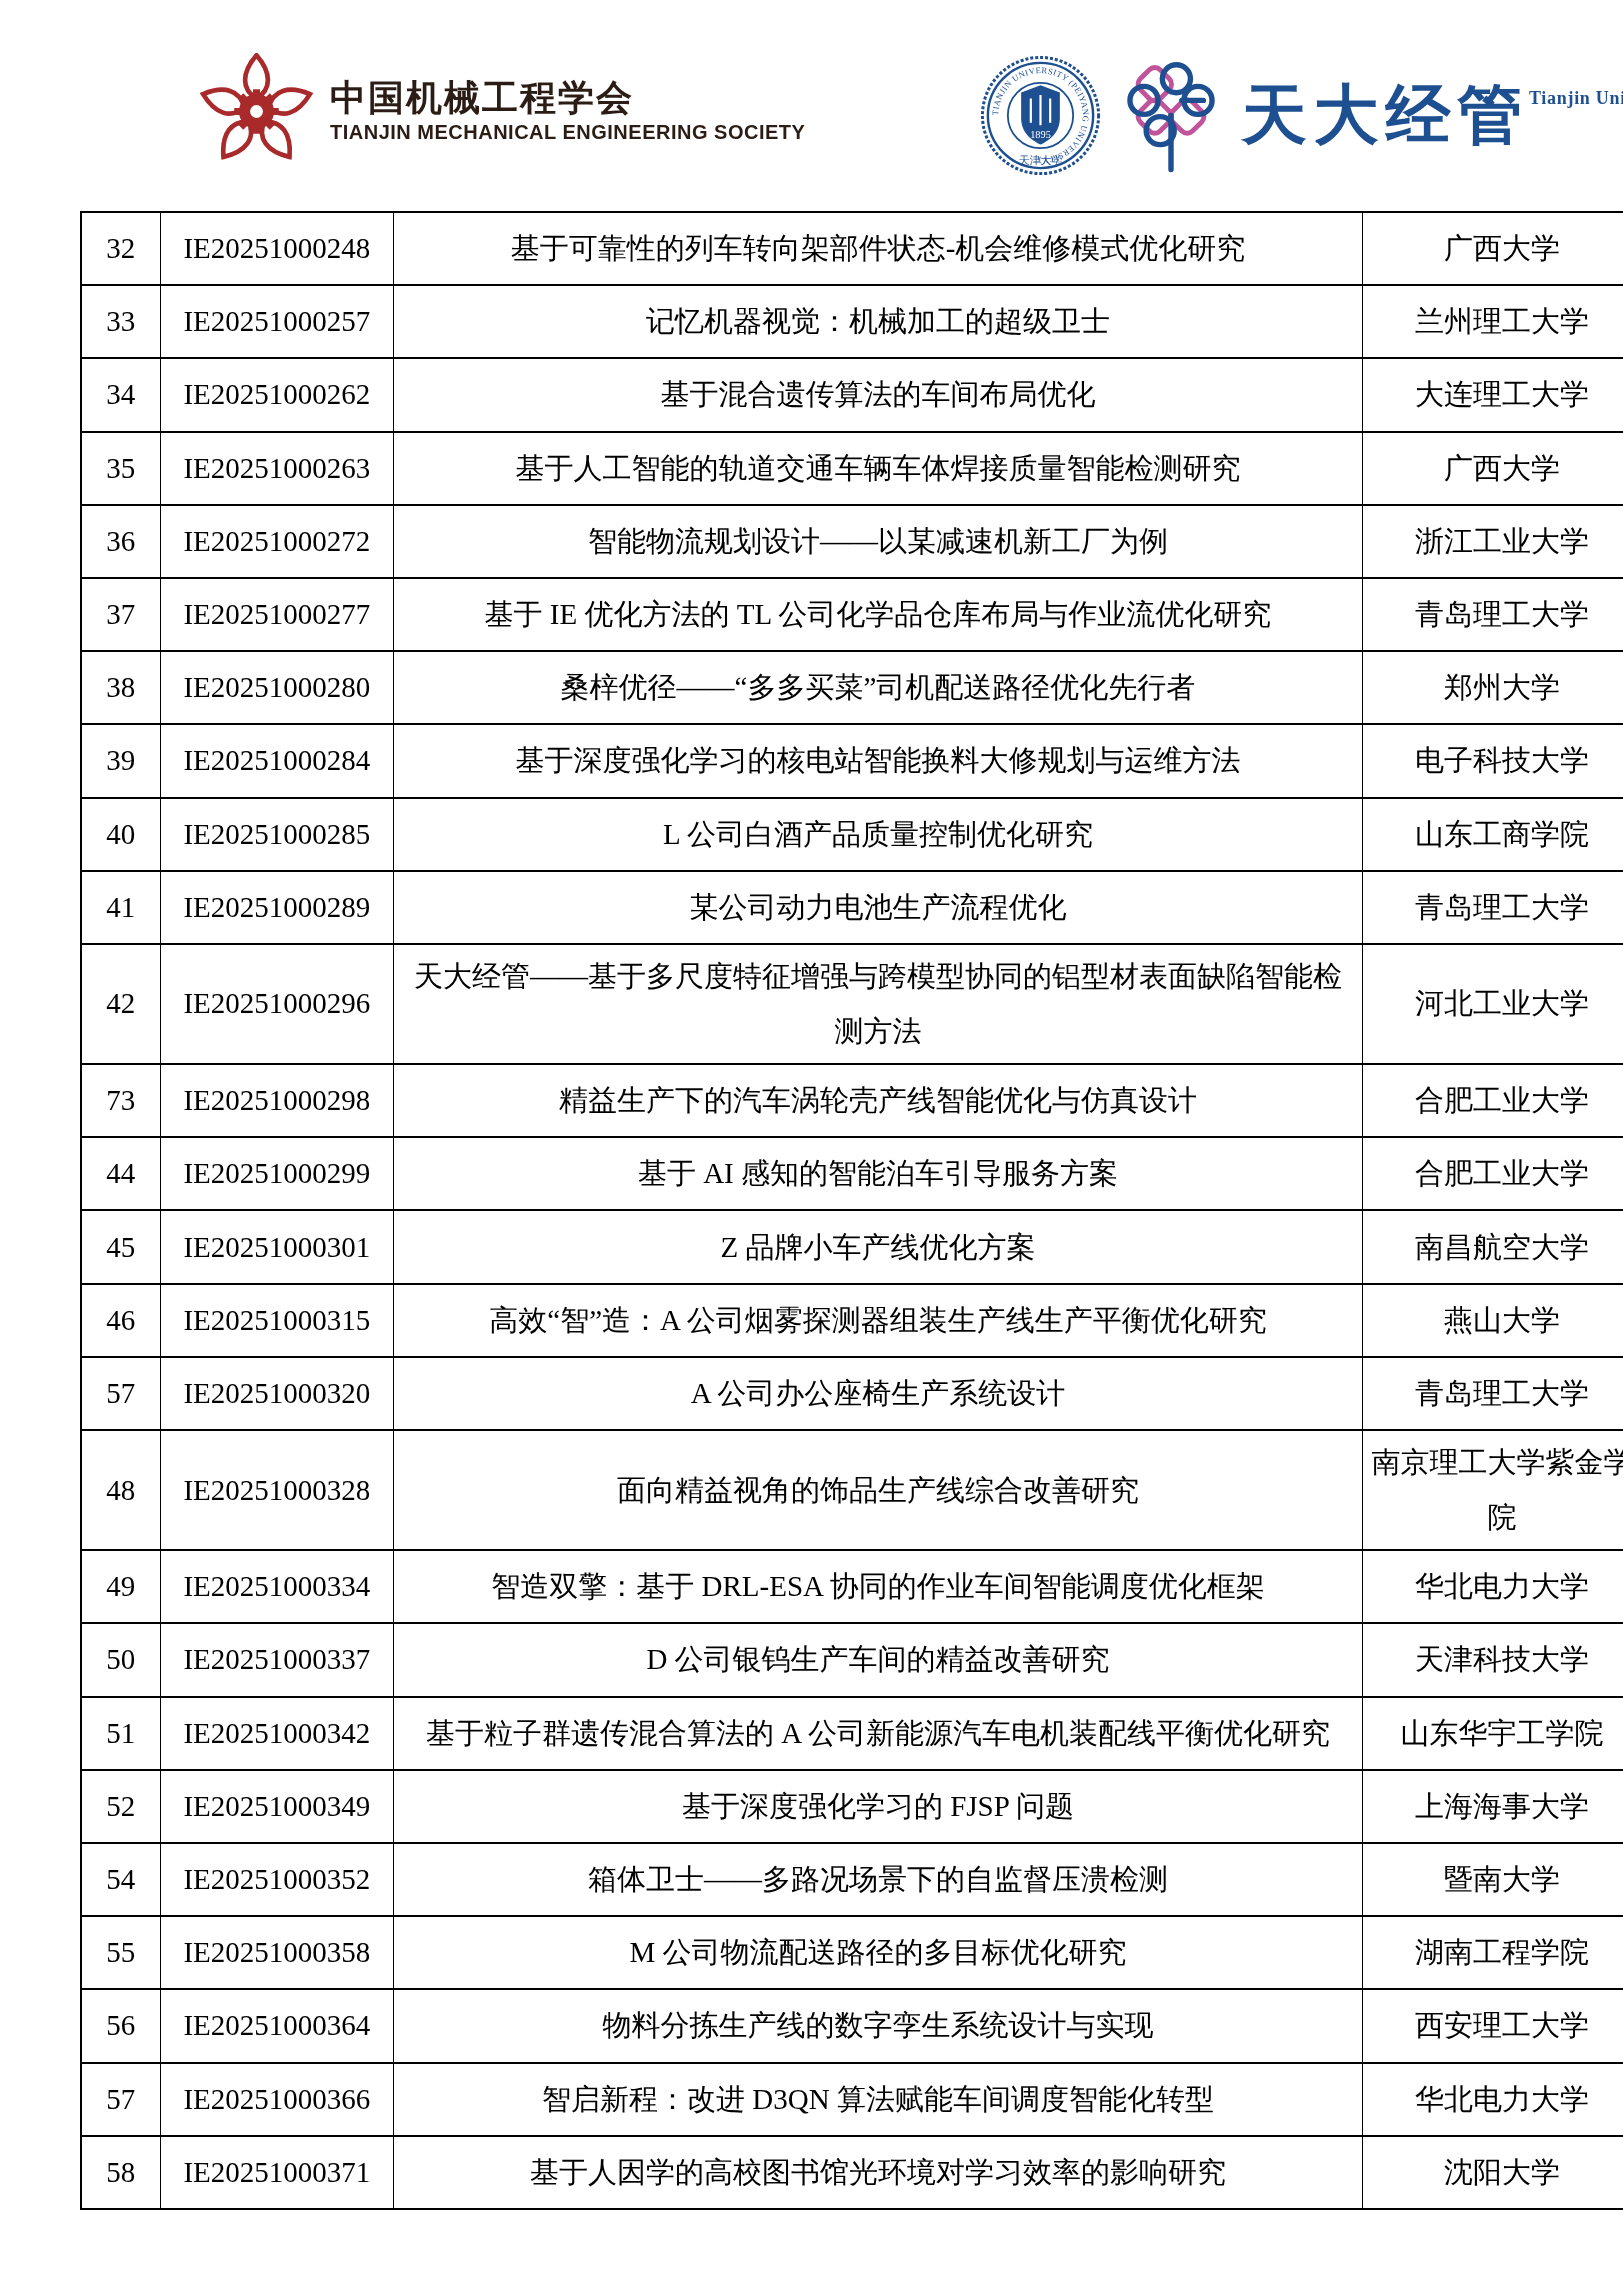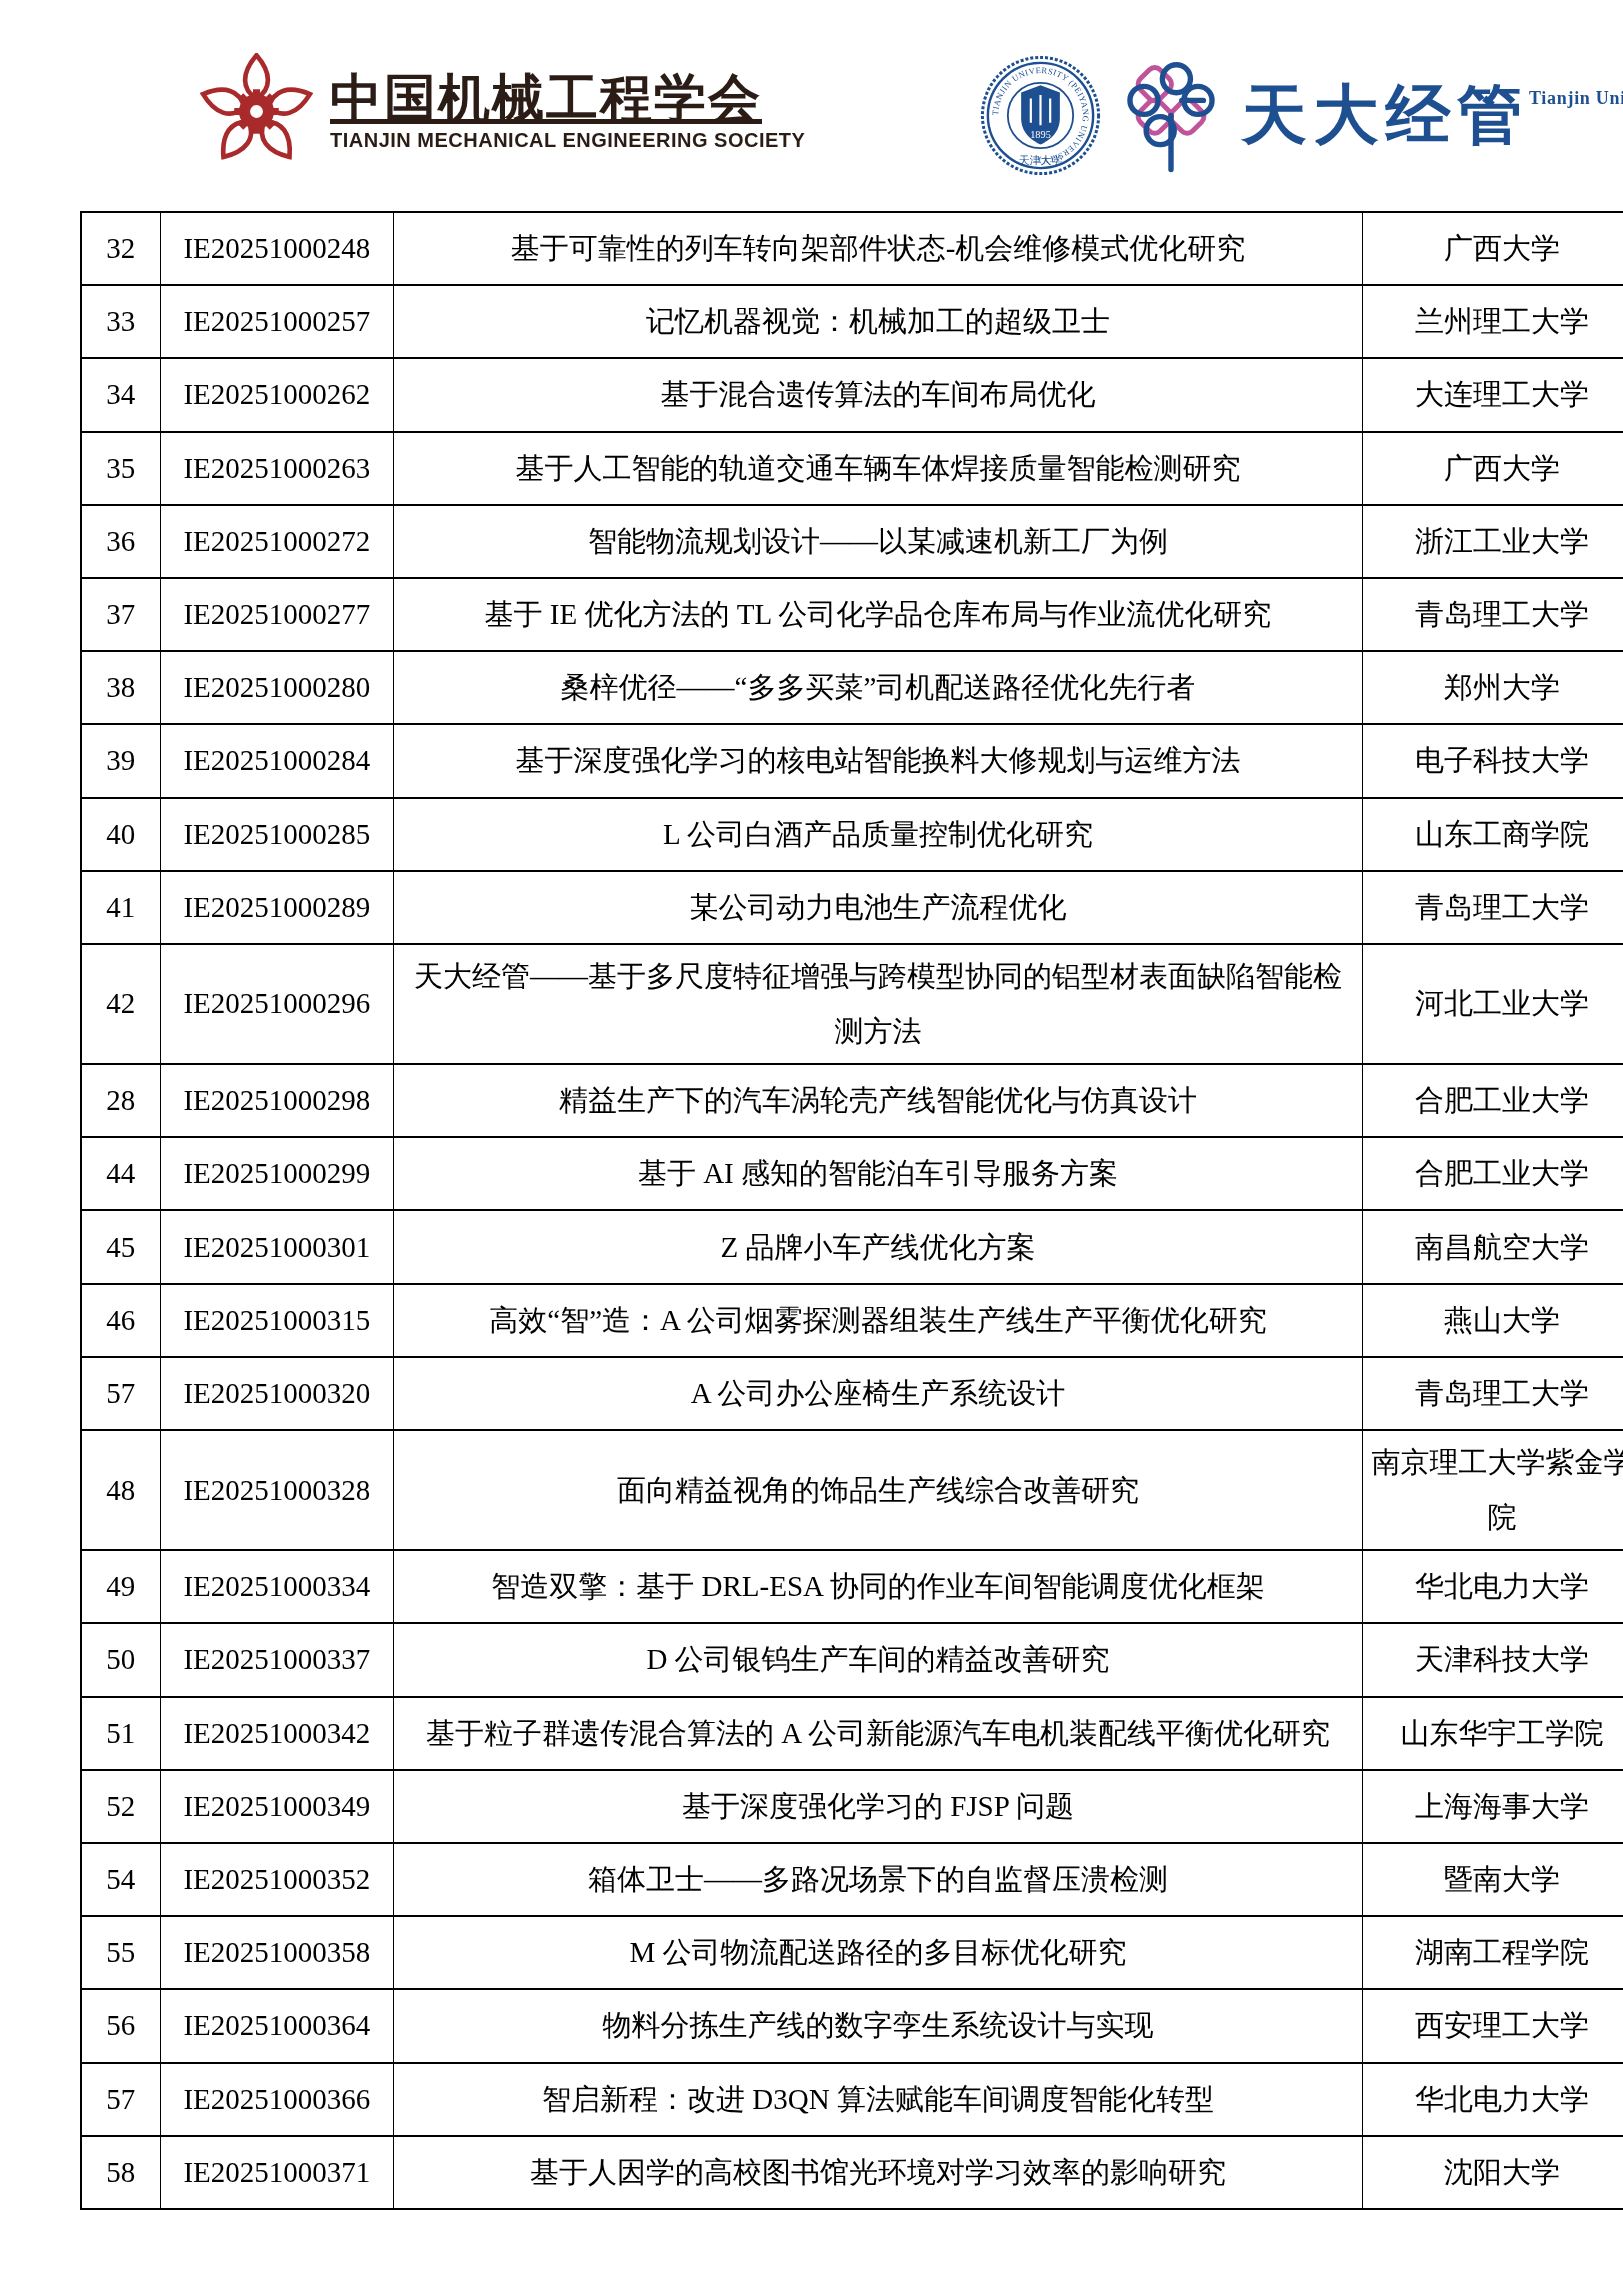--- a/index.html
+++ b/index.html
@@ -15,24 +15,23 @@
     width:1623px;height:2295px;background:var(--page-bg);
     font-family:"Liberation Serif","DejaVu Serif",serif;
     color:#000;position:relative;
   }
   
   .header{position:relative;height:211px;}
   .logo-left{position:absolute;left:198px;top:53px;display:flex;align-items:center;gap:15px;}
   .logo-left .mark{width:117px;height:117px;flex:0 0 auto;}
   .cmes-text{display:flex;flex-direction:column;justify-content:center;}
   .cmes-title{
-    font-size:52px;font-weight:bold;color:var(--cmes-ink);
+    font-size:36px;font-weight:bold;color:var(--cmes-ink);
     letter-spacing:2px;line-height:1.05;white-space:nowrap;
     font-family:"Liberation Sans","DejaVu Sans",sans-serif;
-    text-decoration:underline;
   }
   .cmes-sub{
     font-size:20px;font-weight:bold;color:var(--cmes-ink);
     letter-spacing:0.5px;margin-top:4.1px;white-space:nowrap;
     font-family:"Liberation Sans","DejaVu Sans",sans-serif;
   }
   .logo-right{position:absolute;left:980px;top:55px;display:flex;align-items:center;gap:16.4px;}
   .logo-right .seal{width:121px;height:121px;flex:0 0 auto;}
   .logo-right .knot{width:108px;height:121px;flex:0 0 auto;}
   .tju-text{display:flex;flex-direction:row;justify-content:center;}
@@ -199,21 +198,21 @@
     <td class="c-title">某公司动力电池生产流程优化</td>
     <td class="c-univ">青岛理工大学</td>
   </tr>
       <tr>
     <td class="c-no">42</td>
     <td class="c-id">IE20251000296</td>
     <td class="c-title">天大经管——基于多尺度特征增强与跨模型协同的铝型材表面缺陷智能检测方法</td>
     <td class="c-univ">河北工业大学</td>
   </tr>
       <tr>
-    <td class="c-no">28</td>
+    <td class="c-no">73</td>
     <td class="c-id">IE20251000298</td>
     <td class="c-title">精益生产下的汽车涡轮壳产线智能优化与仿真设计</td>
     <td class="c-univ">合肥工业大学</td>
   </tr>
       <tr>
     <td class="c-no">44</td>
     <td class="c-id">IE20251000299</td>
     <td class="c-title">基于 AI 感知的智能泊车引导服务方案</td>
     <td class="c-univ">合肥工业大学</td>
   </tr>

